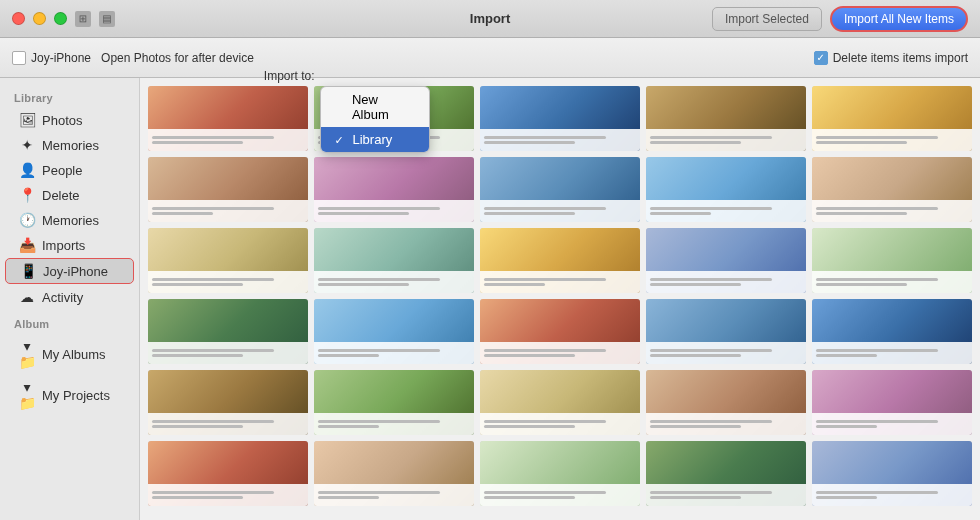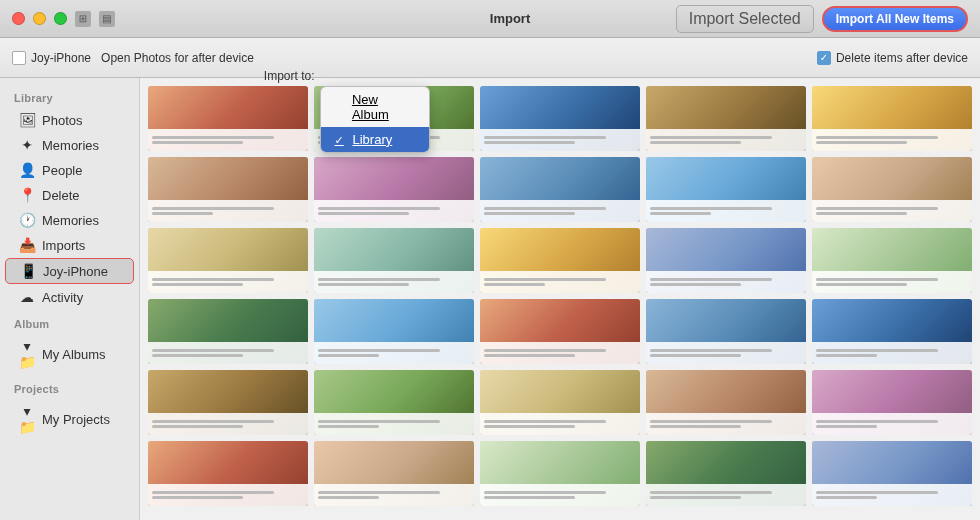--- a/index.html
+++ b/index.html
@@ -40,21 +40,20 @@
     .traffic-light.close { background: #ff5f57; }
     .traffic-light.minimize { background: #febc2e; }
     .traffic-light.maximize { background: #28c840; }
     .title-bar-center {
       position: absolute;
       left: 50%;
       transform: translateX(-50%);
       font-size: 13px;
       font-weight: 600;
       color: #333;
-      margin-left: 20px;
     }
     .title-bar-right {
       display: flex;
       gap: 8px;
       align-items: center;
     }
     .title-bar-left {
       display: flex;
       gap: 8px;
       align-items: center;
@@ -149,21 +148,20 @@
       min-width: 110px;
       overflow: hidden;
     }
     .dropdown-item {
       padding: 5px 14px;
       font-size: 13px;
       cursor: pointer;
       display: flex;
       align-items: flex-end;
       gap: 6px;
-      text-decoration: underline;
     }
     .dropdown-item.active {
       background: #3b6cc4;
       color: #fff;
     }
     .dropdown-check {
       font-size: 11px;
       width: 12px;
     }
 
@@ -232,33 +230,33 @@
       overflow: hidden;
       position: relative;
     }
 
     
     .import-selected-btn {
       background: linear-gradient(to bottom, #ddd, #ccc);
       border: 1px solid #aaa;
       border-radius: 5px;
       padding: 4px 12px;
-      font-size: 16px;
+      font-size: 12px;
       color: #555;
       cursor: pointer;
     }
     .import-all-btn {
       background: linear-gradient(to bottom, #5b8ff8, #3a6de8);
       border: 2px solid #e05555;
       border-radius: 13px;
       padding: 4px 12px;
       font-size: 12px;
       color: #fff;
       cursor: pointer;
-      font-weight: 700;
+      font-weight: 400;
     }
 
     
     .color-1 { background: linear-gradient(135deg, #e8a87c, #c0604a, #8b3a2a); }
     .color-2 { background: linear-gradient(135deg, #87a96b, #4a7c4e, #2d5a3d); }
     .color-3 { background: linear-gradient(135deg, #6a9fd8, #3a6fa8, #1a3a6a); }
     .color-4 { background: linear-gradient(135deg, #c8a86a, #9a7840, #5a4820); }
     .color-5 { background: linear-gradient(135deg, #8ab4d8, #5a8db8, #2a5a88); }
     .color-6 { background: linear-gradient(135deg, #d8b896, #b88868, #885838); }
     .color-7 { background: linear-gradient(135deg, #a8c888, #78a858, #486828); }
@@ -337,21 +335,21 @@
       <div class="dropdown-item active">
         <span class="dropdown-check">✓</span>
         <span>Library</span>
       </div>
     </div>
   </div>
 
   <div class="toolbar-right">
     <div class="delete-checkbox-area">
       <div class="delete-checkbox">✓</div>
-      <span>Delete items after device</span>
+      <span>Delete items items import</span>
     </div>
   </div>
 </div>
 
 <div class="main-content">
 
   <div class="sidebar">
     <div class="sidebar-section-label">Library</div>
 
     <div class="sidebar-item">
@@ -388,21 +386,20 @@
       <span class="sidebar-item-icon">☁</span>
       <span>Activity</span>
     </div>
 
     <div class="sidebar-section-label">Album</div>
     <div class="sidebar-item">
       <span class="sidebar-item-icon">▾📁</span>
       <span>My Albums</span>
     </div>
 
-    <div class="sidebar-section-label">Projects</div>
     <div class="sidebar-item">
       <span class="sidebar-item-icon">▾📁</span>
       <span>My Projects</span>
     </div>
   </div>
 
   <div class="photo-grid-area">
 
     <div class="photo-row">
       <div class="photo-cell">

